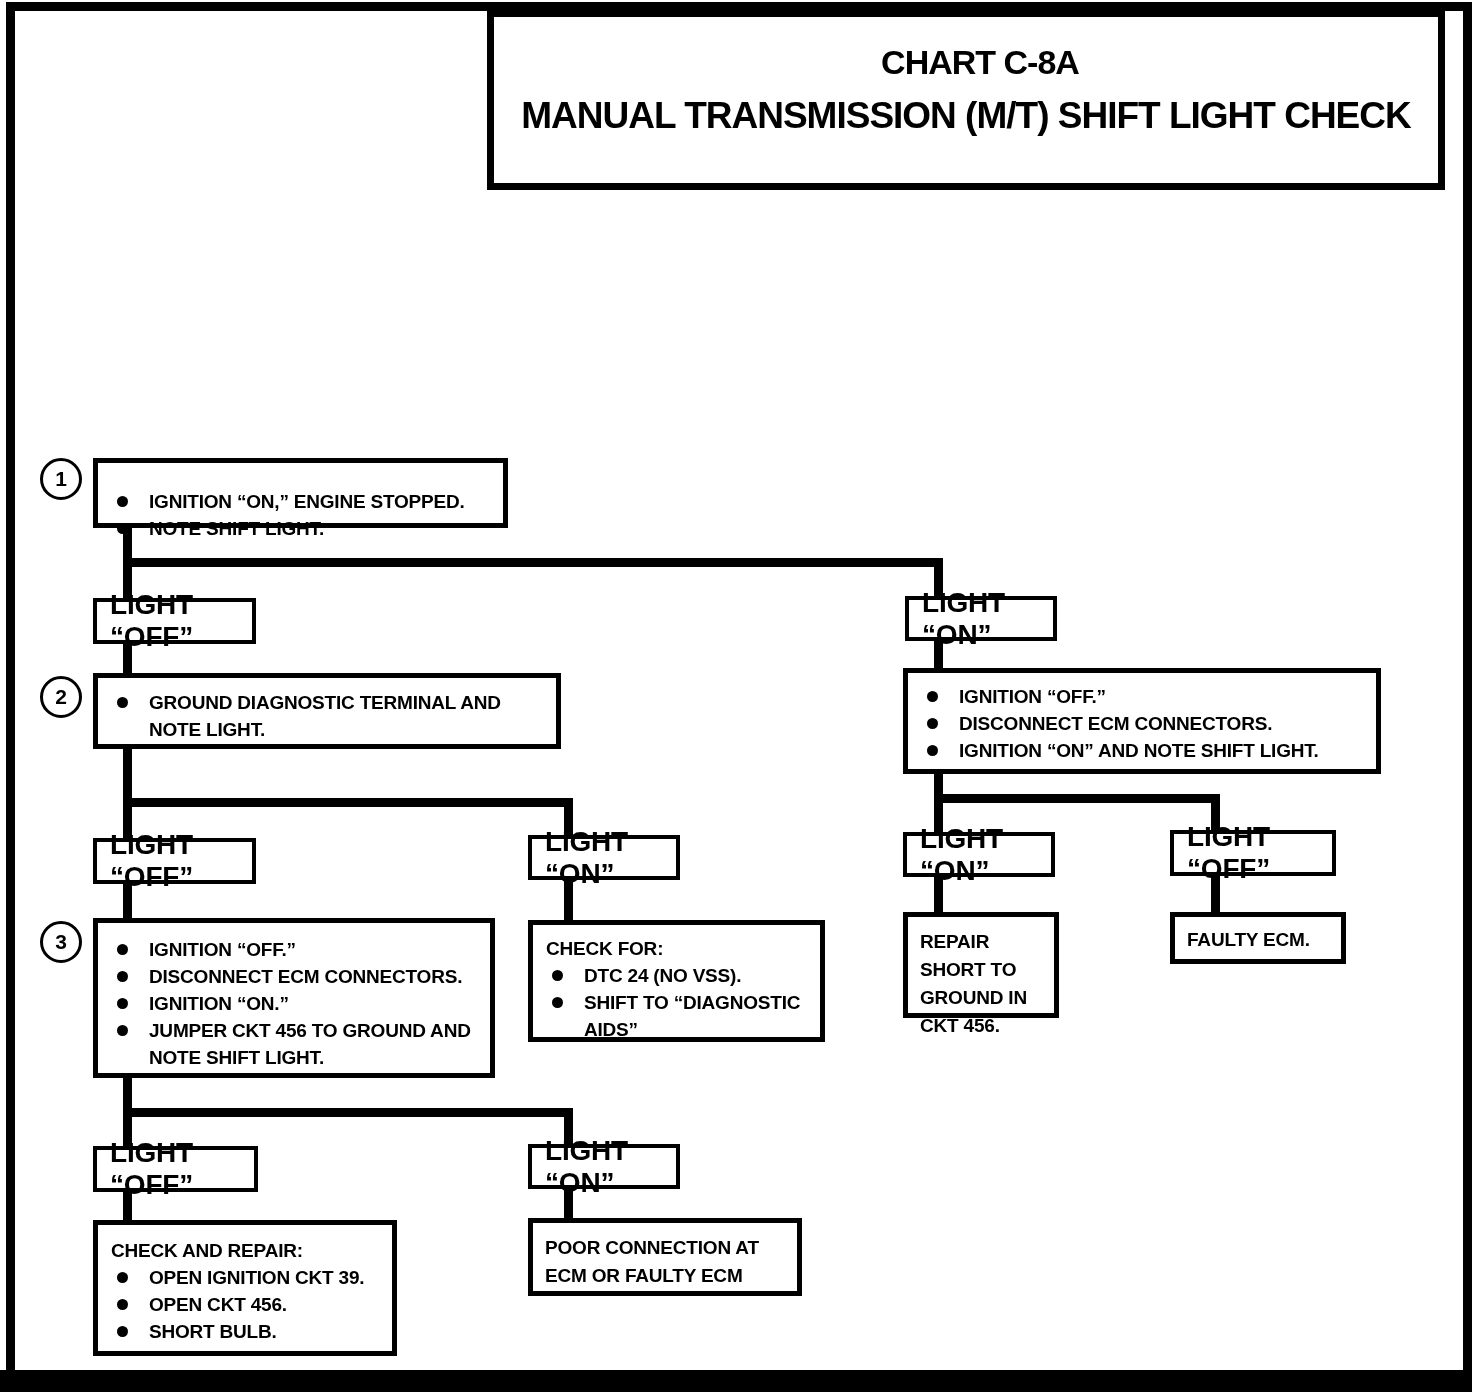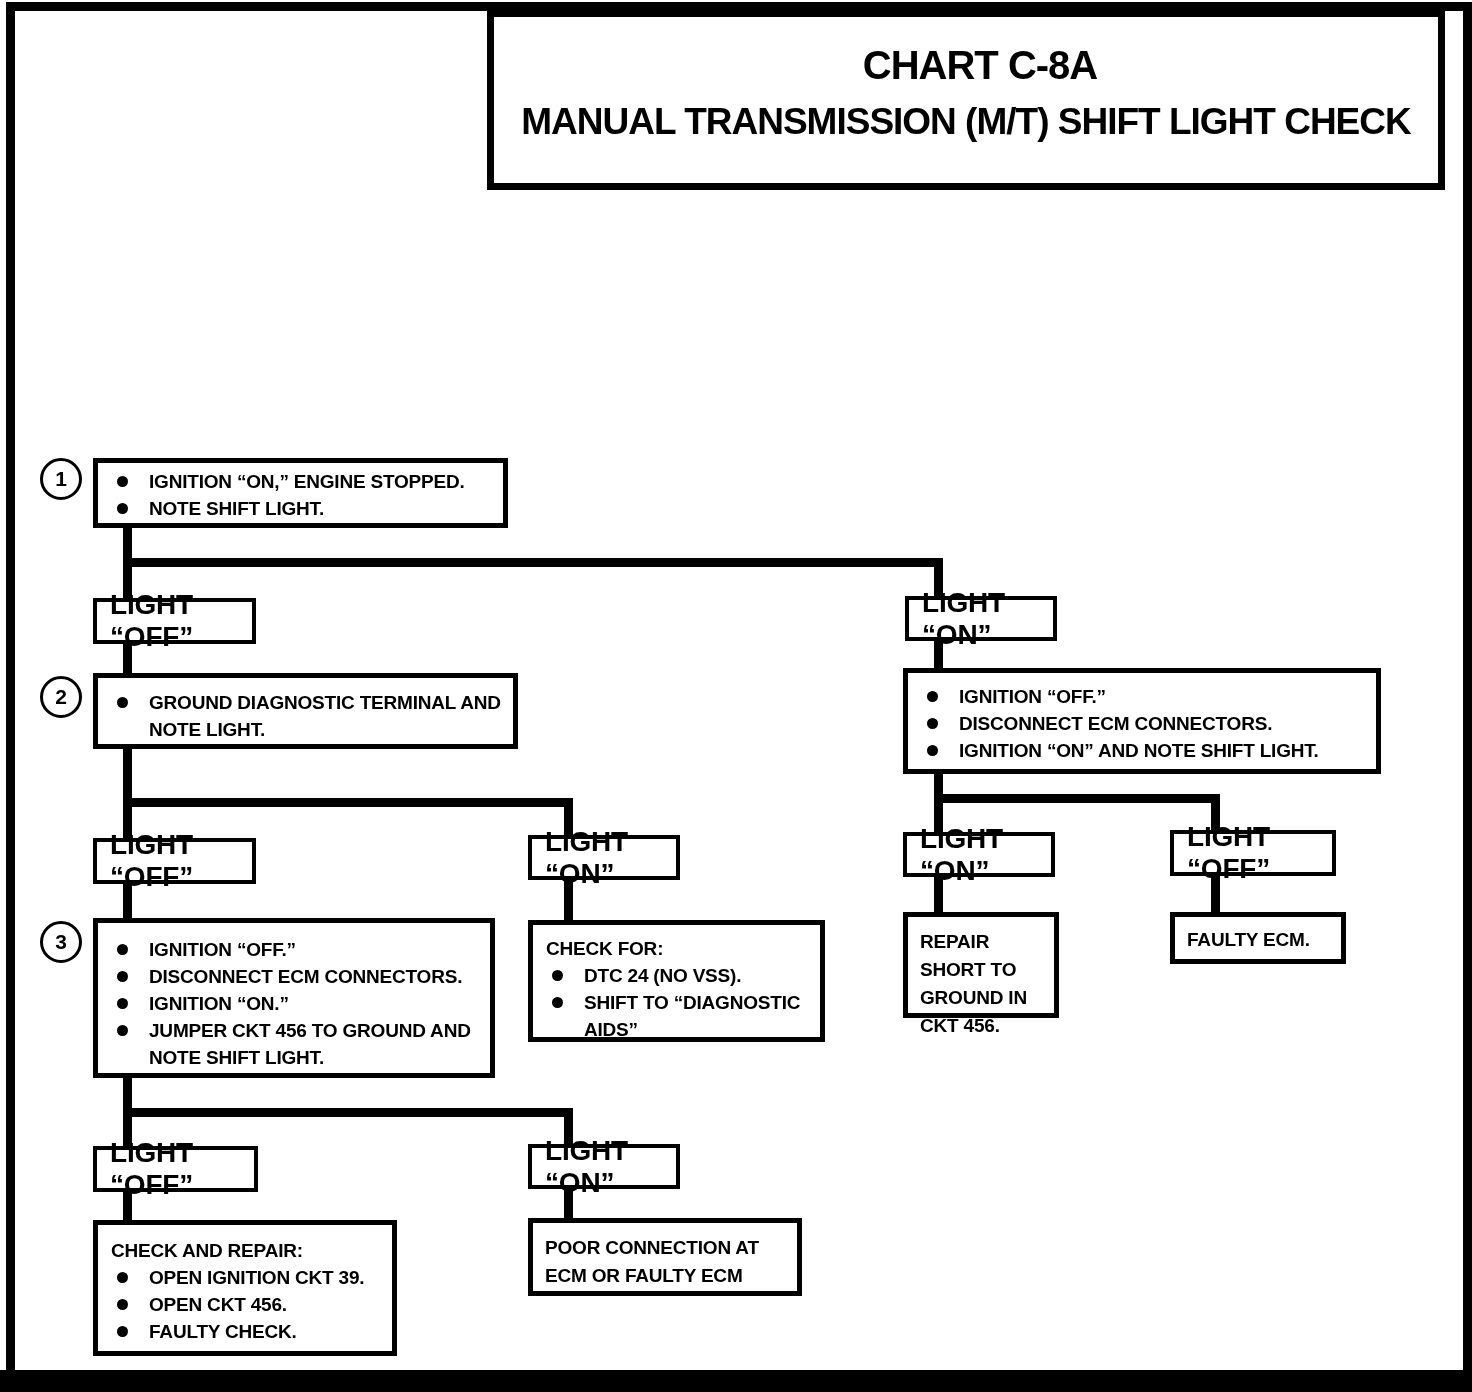--- a/index.html
+++ b/index.html
@@ -32,21 +32,21 @@
   .title-box {
     position: absolute;
     left: 487px; top: 10px;
     width: 944px; height: 166px;
     border: 7px solid #000;
     background: #fff;
     text-align: center;
   }
   .title-line1 {
     margin-top: 26px;
-    font-size: 40px;
+    font-size: 34px;
     letter-spacing: -1px;
     margin-left: 28px;
   }
   .title-line2 {
     margin-top: 13px;
     font-size: 37px;
     letter-spacing: -1px;
   }
   .node {
     position: absolute;
@@ -57,21 +57,21 @@
     letter-spacing: -0.2px;
   }
   .light {
     border-width: 4px;
     display: flex;
     align-items: center;
     padding-left: 13px;
     font-size: 28px;
   }
   .stmt {
-    padding: 5px 8px 6px 10px;
+    padding: 25px 8px 6px 10px;
   }
   .stmt ul {
     margin: 0; padding: 0;
     list-style: none;
   }
   .stmt li {
     display: flex;
     align-items: flex-start;
     line-height: 27px;
   }
@@ -163,21 +163,21 @@
   <div class="node light" style="left:93px;top:598px;width:163px;height:46px">
     <span>LIGHT “OFF”</span>
   </div>
   <div class="node light" style="left:905px;top:596px;width:152px;height:45px">
     <span>LIGHT “ON”</span>
   </div>
 
   <div class="circle" style="left:40px;top:676px">
     <span>2</span>
   </div>
-  <div class="node stmt" style="left:93px;top:673px;width:425px;height:76px;padding-top:11px">
+  <div class="node stmt" style="left:93px;top:673px;width:468px;height:76px;padding-top:11px">
     <ul>
       <li>
           <span class="dot"></span>
           <span>GROUND DIAGNOSTIC TERMINAL AND NOTE LIGHT.</span>
         </li>
     </ul>
   </div>
 
   <div class="node stmt" style="left:903px;top:668px;width:478px;height:106px;padding-top:10px">
     <ul>
@@ -267,21 +267,21 @@
       <li>
           <span class="dot"></span>
           <span>OPEN IGNITION CKT 39.</span>
         </li>
       <li>
           <span class="dot"></span>
           <span>OPEN CKT 456.</span>
         </li>
       <li>
           <span class="dot"></span>
-          <span>FAULTY CHECK.</span>
+          <span>SHORT BULB.</span>
         </li>
     </ul>
   </div>
   <div class="node plain" style="left:528px;top:1218px;width:274px;height:78px">
     <span>POOR CONNECTION AT ECM OR FAULTY ECM</span>
   </div>
 
 </div>
 
 </body></html>

